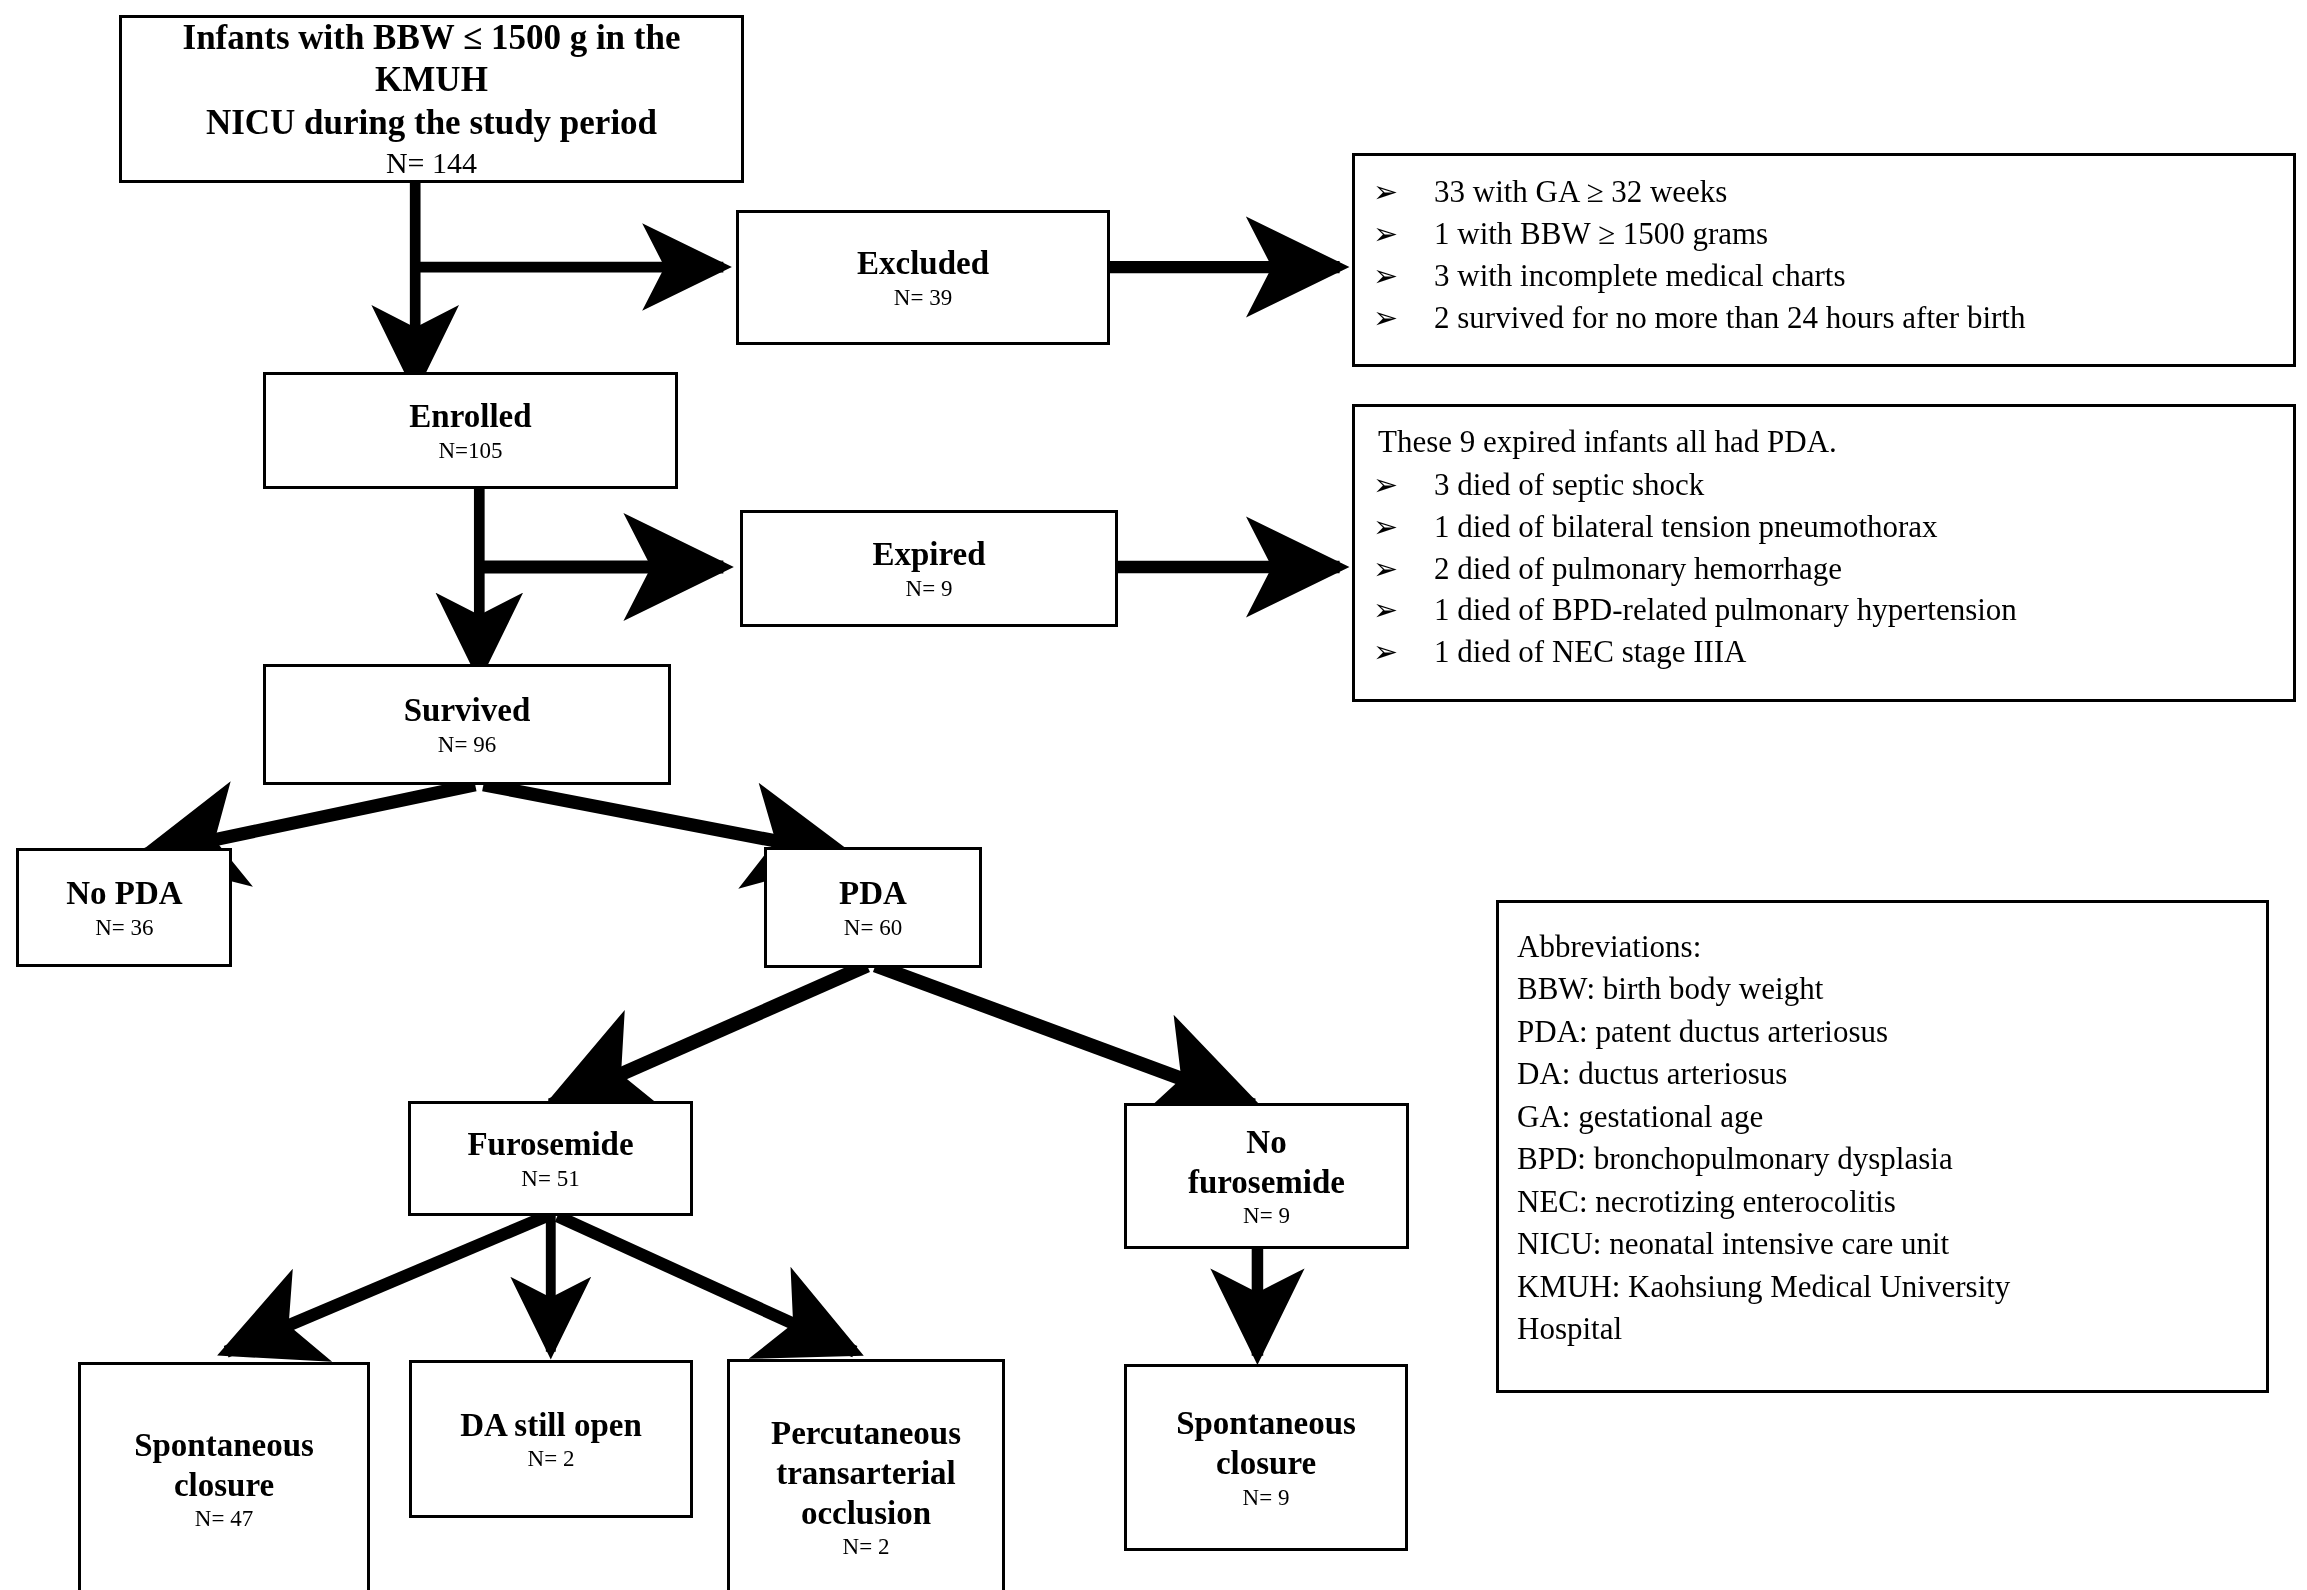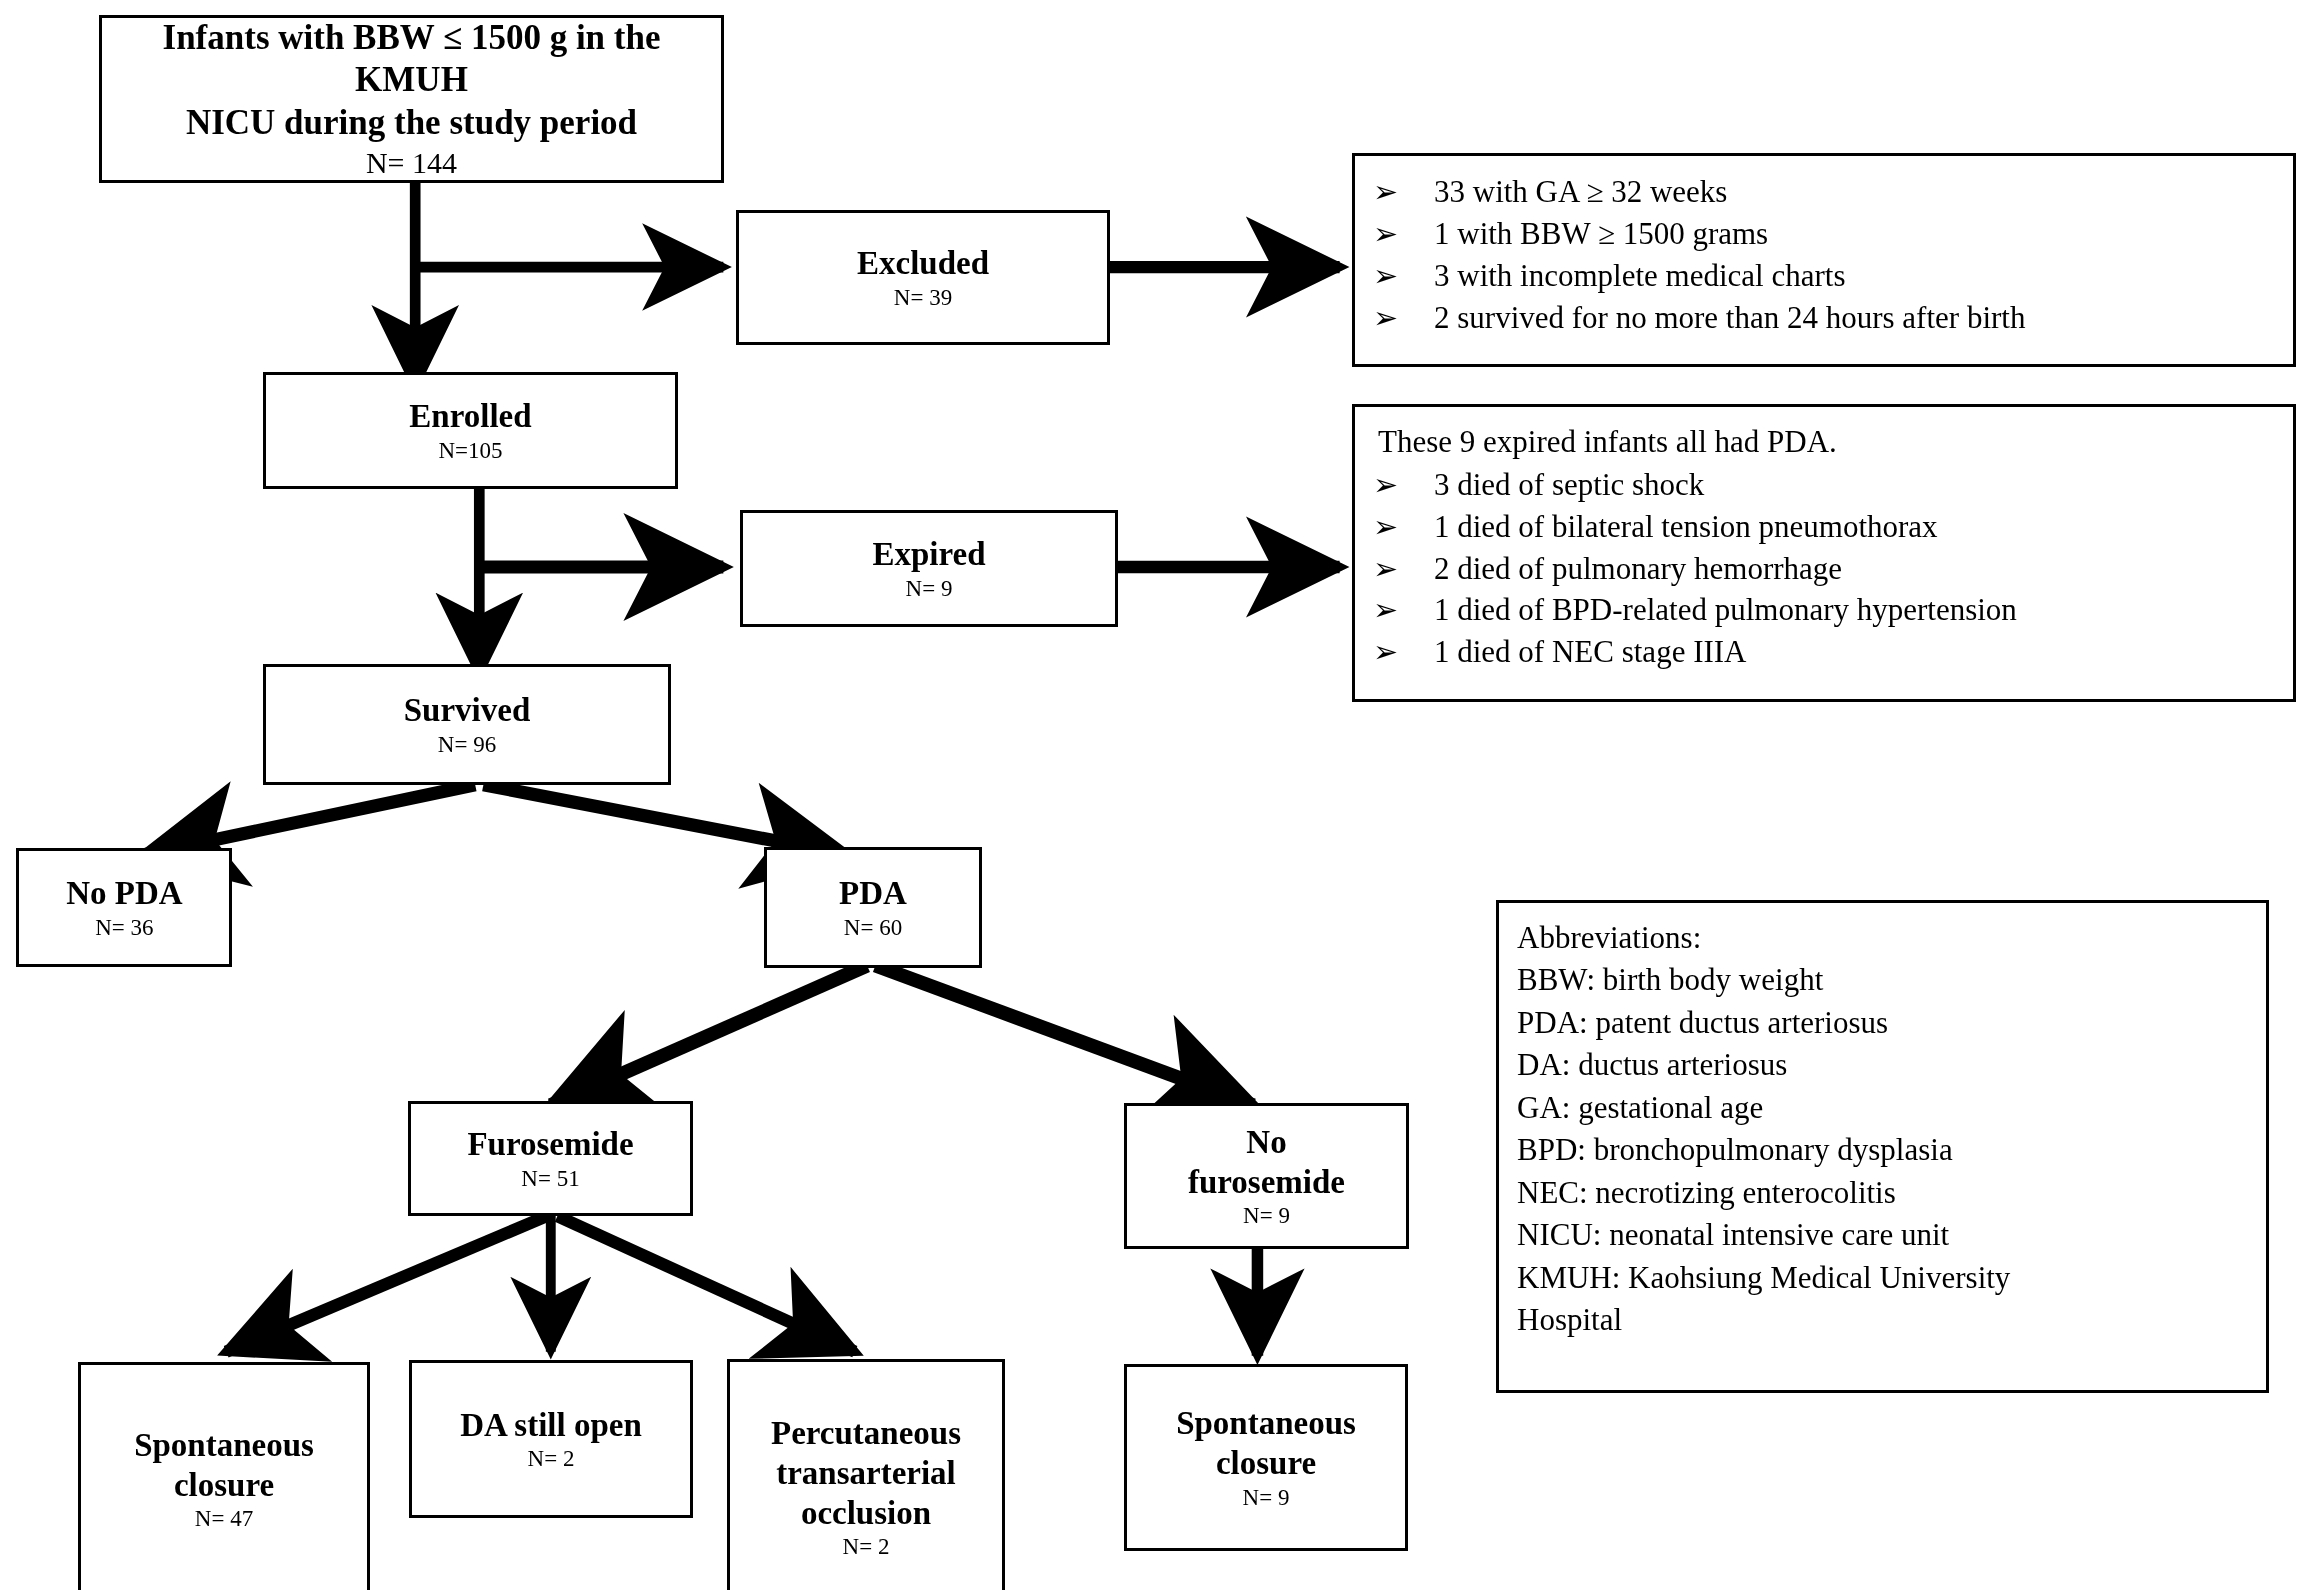--- a/index.html
+++ b/index.html
@@ -82,21 +82,21 @@
     font-family: "DejaVu Sans", sans-serif;
   }
   .panel li .txt { flex: 1 1 auto; }
 
   .abbr {
     position: absolute;
     box-sizing: border-box;
     background: #ffffff;
     border: 3.3px solid #000000;
     z-index: 3;
-    padding: 14px 18px;
+    padding: 23px 18px;
   }
   .abbr div {
     font-size: 31px;
     line-height: 1.37;
   }
 </style>
 </head>
 <body>
 
 <div id="canvas">
@@ -126,21 +126,21 @@
     <line x1="1055" y1="1175" x2="670" y2="1345" stroke="#000000" stroke-width="17" marker-end="url(#ah)"></line>
     <line x1="1065" y1="1175" x2="1525" y2="1345" stroke="#000000" stroke-width="17" marker-end="url(#ah)"></line>
 
     <line x1="665" y1="1480" x2="275" y2="1645" stroke="#000000" stroke-width="15" marker-end="url(#ah)"></line>
     <line x1="670" y1="1480" x2="670" y2="1645" stroke="#000000" stroke-width="12" marker-end="url(#ah)"></line>
     <line x1="678" y1="1480" x2="1040" y2="1645" stroke="#000000" stroke-width="15" marker-end="url(#ah)"></line>
 
     <line x1="1530" y1="1520" x2="1530" y2="1650" stroke="#000000" stroke-width="14" marker-end="url(#ah)"></line>
   </svg>
 
-  <div class="node big" style="left:99px; top:15px; width:625px; height:168px;">
+  <div class="node big" style="left:119px; top:15px; width:625px; height:168px;">
     <span class="ttl">Infants with BBW ≤ 1500 g in the KMUH
 NICU during the study period</span>
     <span class="cnt">N= 144</span>
   </div>
 
   <div class="node" style="left:736px; top:210px; width:374px; height:135px;">
     <span class="ttl">Excluded</span>
     <span class="cnt">N= 39</span>
   </div>
 

